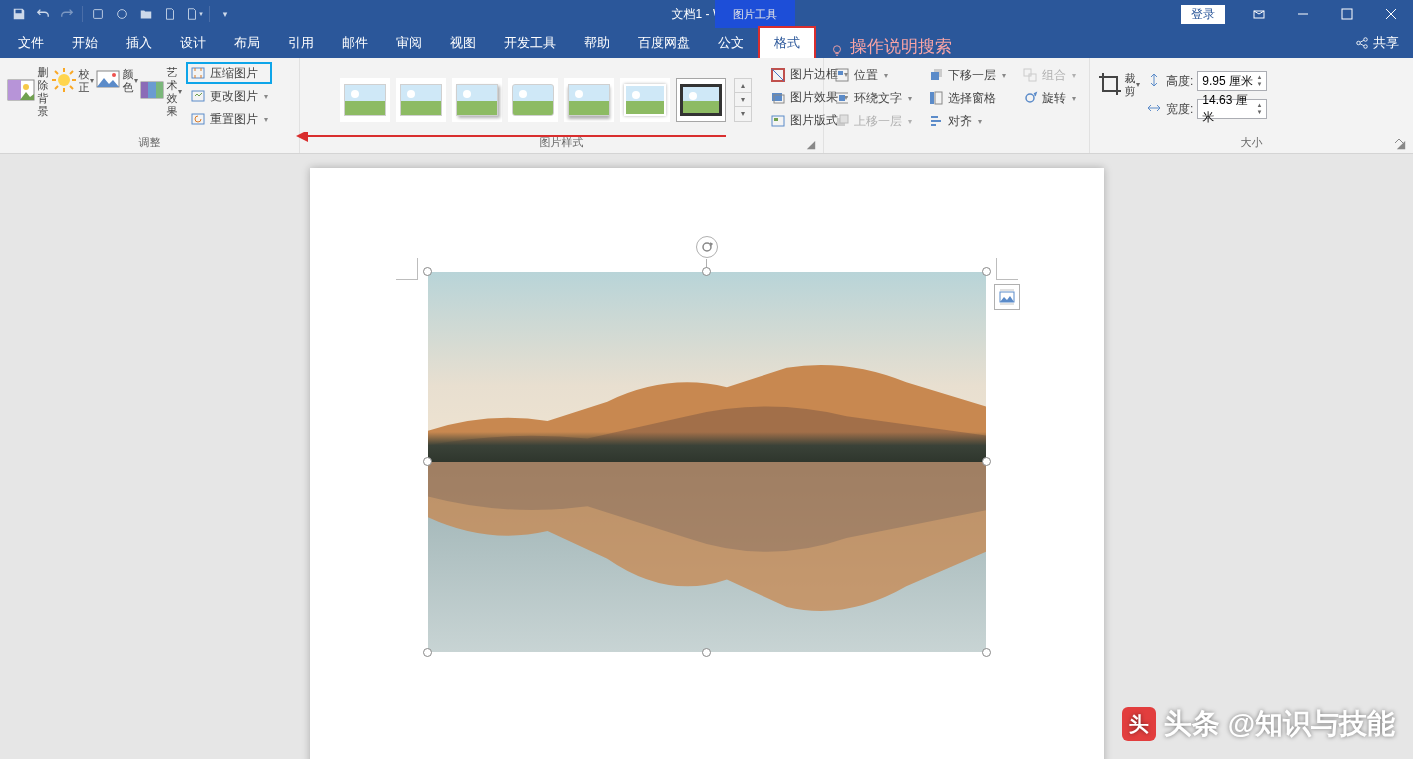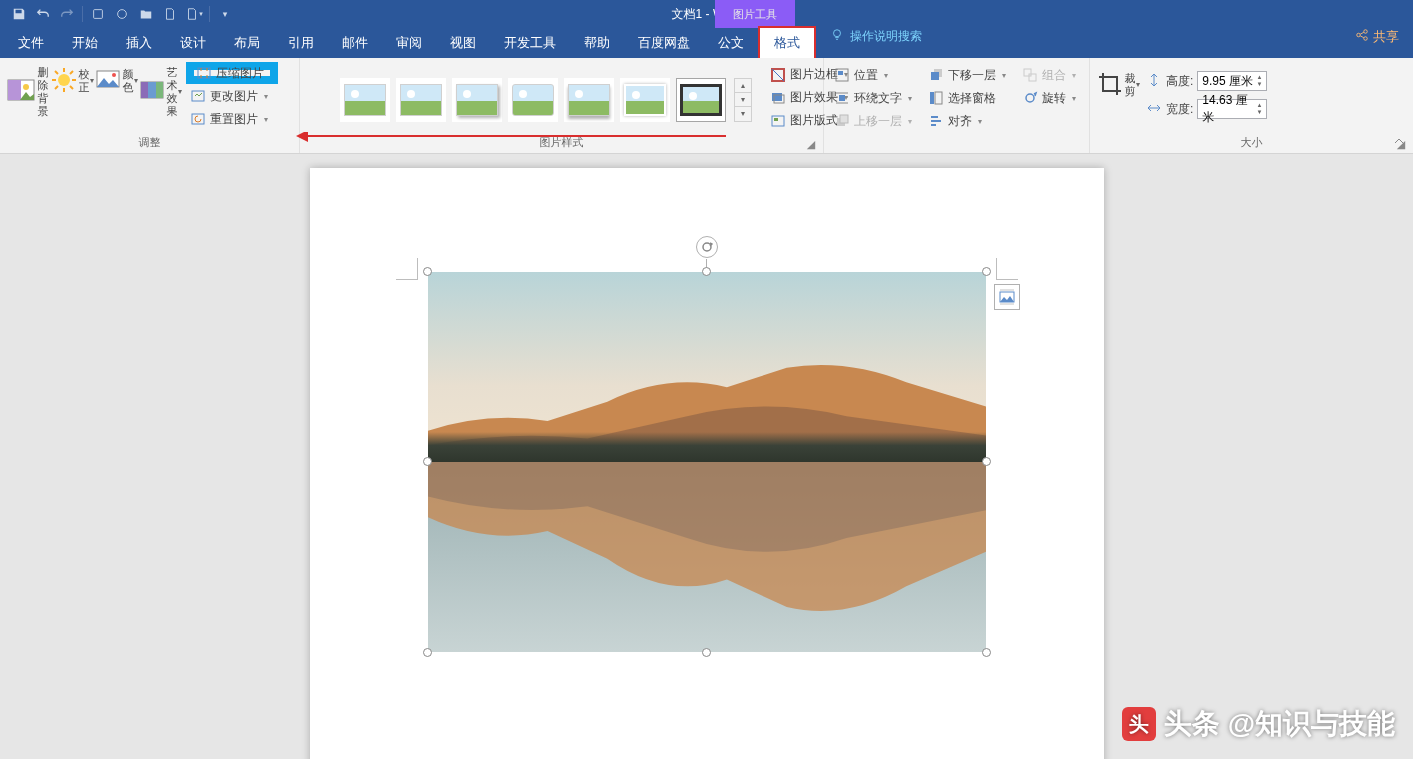--- a/index.html
+++ b/index.html
@@ -5,50 +5,50 @@
 * { margin:0; padding:0; box-sizing:border-box; font-family:"Microsoft YaHei","Segoe UI",sans-serif; }
 body { background:#e6e6e6; width:1413px; height:759px; overflow:hidden; user-select:none; font-size:12px; }
 
 
 .titlebar { background:#2b579a; height:28px; display:flex; align-items:center; color:#fff; position:relative; }
 .qat { display:flex; align-items:center; padding-left:8px; gap:2px; }
 .qat-btn { width:22px; height:22px; display:flex; align-items:center; justify-content:center; color:#cdd9ea; cursor:pointer; }
 .qat-btn svg { width:14px; height:14px; }
 .qat-sep { width:1px; height:16px; background:#4a6ea8; margin:0 2px; }
 .title-center { position:absolute; left:0; right:0; text-align:center; pointer-events:none; font-size:12px; color:#fff; }
-.title-tool { position:absolute; left:715px; top:0; height:28px; background:#8b5cf6; padding:0 18px; display:flex; align-items:center; font-size:11px; color:#e6e6e6; }
+.title-tool { position:absolute; left:715px; top:0; height:28px; background:#1d4ed8; padding:0 18px; display:flex; align-items:center; font-size:11px; color:#e6e6e6; }
 .winctrl { position:absolute; right:0; top:0; display:flex; align-items:center; height:28px; }
 .login-btn { background:#fff; color:#2b579a; padding:1px 10px; font-size:12px; margin-right:12px; cursor:pointer; }
 .wbtn { width:44px; height:28px; display:flex; align-items:center; justify-content:center; color:#fff; cursor:pointer; }
 .wbtn svg { width:12px; height:12px; }
 
 
 .tabbar { background:#2b579a; height:30px; display:flex; align-items:stretch; color:#fff; padding-left:4px; position:relative; }
 .tab { padding:0 14px; display:flex; align-items:center; font-size:13px; cursor:pointer; color:#fff; }
 .tab.active { background:#ffffff; color:#2b579a; }
 .tab.highlighted { border:2px solid #d92e2e; border-bottom:none; margin-top:-2px; }
-.tell-me { display:flex; align-items:flex-start; margin-left:14px; color:#7dd3fc; font-size:12px; }
+.tell-me { display:flex; align-items:flex-end; margin-left:14px; color:#fca5a5; font-size:17px; }
 .tell-me svg { width:14px; height:14px; margin-right:6px; }
-.share { position:absolute; right:14px; top:0; height:30px; display:flex; align-items:flex-start; color:#fdba74; font-size:13px; cursor:pointer; gap:4px; }
+.share { position:absolute; right:14px; top:0; height:30px; display:flex; align-items:center; color:#ffffff; font-size:13px; cursor:pointer; gap:4px; }
 
 
 .ribbon { background:#f3f3f3; height:96px; display:flex; border-bottom:1px solid #d4d4d4; position:relative; }
 .group { border-right:1px solid #e1e1e1; display:flex; flex-direction:column; padding:2px 6px 0 6px; }
 .group-body { flex:1; display:flex; align-items:flex-start; }
 .group-label { text-align:center; font-size:11px; color:#666; padding:2px 0 3px 0; position:relative; }
 .launcher { position:absolute; right:0; bottom:3px; width:12px; height:12px; color:#888; cursor:pointer; }
 .big-btn { display:flex; flex-direction:row; align-items:center; justify-content:flex-start; width:44px; padding-top:4px; cursor:pointer; color:#444; }
 .big-btn .bicon { width:32px; height:32px; display:flex; align-items:center; justify-content:center; }
 .big-btn .blabel { font-size:11px; margin-top:2px; text-align:center; line-height:13px; }
 .big-btn .dd { font-size:8px; color:#666; }
 .small-list { display:flex; flex-direction:column; gap:1px; padding-top:2px; }
 .small-btn { display:flex; align-items:center; height:22px; padding:0 4px; cursor:pointer; color:#444; font-size:12px; white-space:nowrap; gap:4px; }
 .small-btn .sicon { width:16px; height:16px; display:flex; align-items:center; justify-content:center; }
 .small-btn.disabled { color:#b0b0b0; }
-.compress-highlight { border:8px solid #0ea5e9; padding:0 6px 0 2px !important; }
+.compress-highlight { border:2px solid #0ea5e9; padding:0 6px 0 2px !important; }
 
 .gallery { display:flex; align-items:center; gap:6px; padding:6px 4px 0 34px; }
 .gal-item { width:50px; height:44px; border:1px solid transparent; display:flex; align-items:center; justify-content:center; cursor:pointer; background:#fff; }
 .gal-item.sel { border:1px solid #a6a6a6; background:#fff; }
 .gal-thumb { width:42px; height:32px; background:linear-gradient(to bottom,#cfe8f7 0%,#cfe8f7 55%,#8dbb63 55%,#8dbb63 100%); position:relative; border:1px solid #d0d0d0; }
 .gal-sun { position:absolute; left:6px; top:5px; width:8px; height:8px; border-radius:50%; background:#fff; }
 .gal-nav { width:18px; display:flex; flex-direction:column; border:1px solid #d0d0d0; margin-left:2px; }
 .gal-nav div { height:14px; display:flex; align-items:center; justify-content:center; font-size:8px; color:#666; cursor:pointer; border-bottom:1px solid #d0d0d0; }
 .gal-nav div:last-child { border-bottom:none; }
 
@@ -136,20 +136,45 @@
         </svg>
         <span style="font-size:7px">▾</span>
       </div>
     <div class="qat-sep"></div>
     <div class="qat-btn" style="font-size:9px">▾</div>
   </div>
   <div class="title-center">
     <span>文档1</span><span> - </span><span>Word</span>
   </div>
   <div class="title-tool">图片工具</div>
+  <div class="winctrl">
+    <div class="login-btn">登录</div>
+    <div class="wbtn">
+        <svg viewBox="0 0 12 12" fill="none" stroke="currentColor">
+          <rect x="1" y="3" width="10" height="7"></rect>
+          <path d="M1 3l5 3 5-3"></path>
+        </svg>
+      </div>
+    <div class="wbtn">
+        <svg viewBox="0 0 12 12" stroke="currentColor">
+          <line x1="1" y1="6" x2="11" y2="6"></line>
+        </svg>
+      </div>
+    <div class="wbtn">
+        <svg viewBox="0 0 12 12" fill="none" stroke="currentColor">
+          <rect x="1" y="1" width="10" height="10"></rect>
+        </svg>
+      </div>
+    <div class="wbtn close">
+        <svg viewBox="0 0 12 12" stroke="currentColor">
+          <line x1="1" y1="1" x2="11" y2="11"></line>
+          <line x1="11" y1="1" x2="1" y2="11"></line>
+        </svg>
+      </div>
+  </div>
 </div>
 
 <div class="tabbar">
   <div class="tab">文件</div>
   <div class="tab">开始</div>
   <div class="tab">插入</div>
   <div class="tab">设计</div>
   <div class="tab">布局</div>
   <div class="tab">引用</div>
   <div class="tab">邮件</div>

